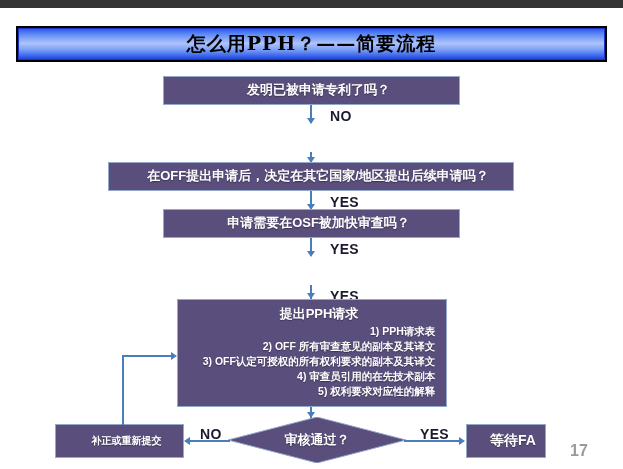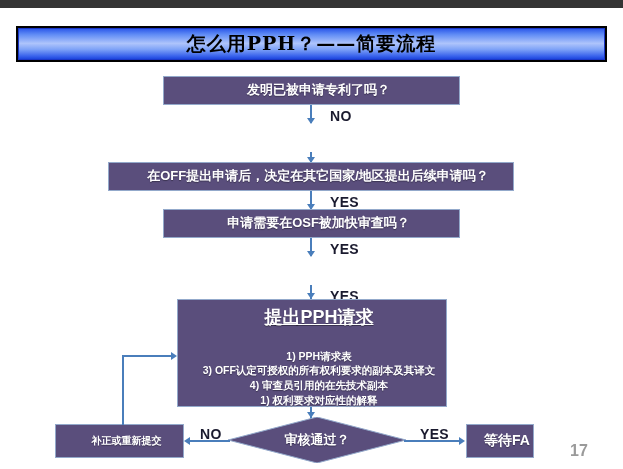--- a/index.html
+++ b/index.html
@@ -77,32 +77,31 @@
     line-height: 1.25;
     text-shadow: 0 1px 1px rgba(0,0,0,.35);
     padding-left: 14px;
   }
   .node-pph {
     flex-direction: column;
     justify-content: flex-start;
     padding-top: 6px;
   }
   .pph-title {
-    font-size: 18px;
-    font-weight: bold;
-    margin-bottom: 20px;
-    text-decoration: underline;
+    font-size: 13px;
+    font-weight: bold;
+    margin-bottom: 2px;
   }
   .pph-list {
     font-size: 10.5px;
     font-weight: bold;
     line-height: 1.42;
     text-align: center;
   }
-  .pph-list div { white-space: nowrap; }
+  .pph-list div { white-space: nowrap; text-align: right; }
   
   .diamond-wrap {
     position: absolute;
     left: 228px; top: 417px;
     width: 178px; height: 46px;
   }
   .diamond-shape {
     position: absolute;
     left: 0; top: 0;
     width: 100%; height: 100%;
@@ -200,23 +199,24 @@
 
 
   <div class="conn conn-v" style="left:310px; top:285px; width:2px; height:14px;"></div>
   <div class="arrow-down" style="left:307px; top:293px;"></div>
   <div class="conn-label" style="left:330px; top:288px;">YES</div>
 
   <div class="node node-pph" style="left:177px; top:299px; width:270px; height:108px;">
     <div class="pph-title">提出PPH请求</div>
     <div class="pph-list">
       <div>1) PPH请求表</div>
+      <div>2) OFF 所有审查意见的副本及其译文</div>
       <div>3) OFF认定可授权的所有权利要求的副本及其译文</div>
       <div>4) 审查员引用的在先技术副本</div>
-      <div>1) 权利要求对应性的解释</div>
+      <div>5) 权利要求对应性的解释</div>
     </div>
   </div>
 
   <div class="conn conn-v" style="left:310px; top:407px; width:2px; height:12px;"></div>
   <div class="arrow-down" style="left:307px; top:412px;"></div>
 
   <div class="diamond-wrap">
     <svg class="diamond-shape" viewBox="0 0 178 46" preserveAspectRatio="none">
       <polygon points="89,0 178,23 89,46 0,23" fill="#5a4e7c" stroke="#93a9cb" stroke-width="1"></polygon>
     </svg>
@@ -230,17 +230,17 @@
   <div class="node" style="left:55px; top:424px; width:129px; height:34px; font-size:10px;">补正或重新提交</div>
 
   <div class="conn conn-v" style="left:122px; top:355px; width:2px; height:70px;"></div>
   <div class="conn conn-h" style="left:122px; top:355px; width:50px; height:2px;"></div>
   <div class="arrow-right" style="left:171px; top:352px;"></div>
 
   <div class="conn conn-h" style="left:404px; top:440px; width:56px; height:2px;"></div>
   <div class="arrow-right" style="left:459px; top:437px;"></div>
   <div class="conn-label" style="left:420px; top:426px;">YES</div>
 
-  <div class="node" style="left:466px; top:424px; width:68px; height:34px; font-size:14px;">等待FA</div>
+  <div class="node" style="left:466px; top:424px; width:80px; height:34px; font-size:14px;">等待FA</div>
 
   <div class="page-num">17</div>
 
 </div>
 
 </body></html>

